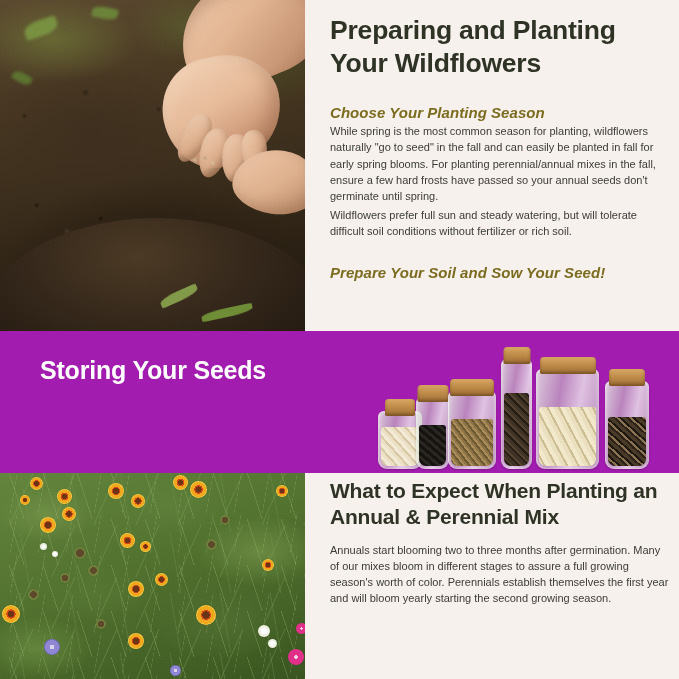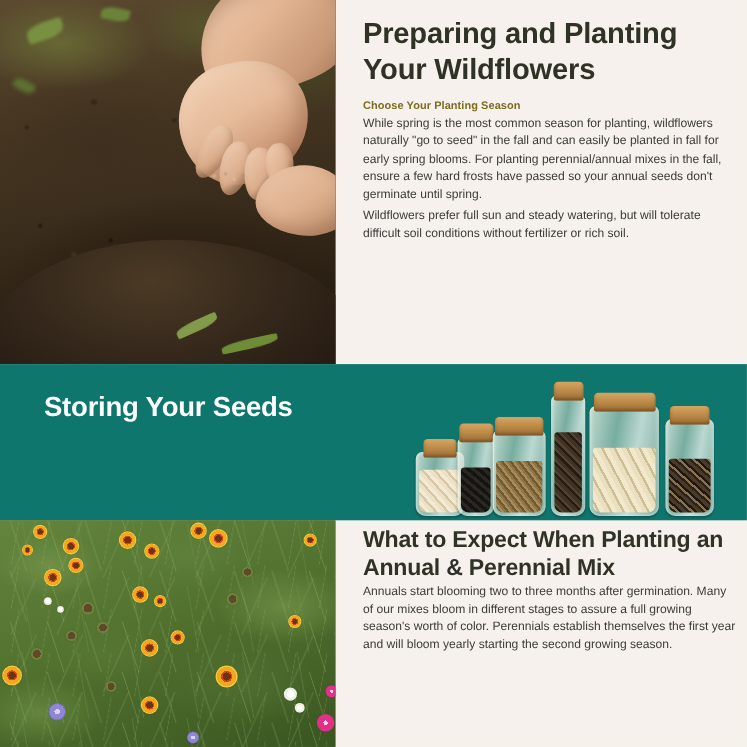--- a/index.html
+++ b/index.html
@@ -113,33 +113,33 @@
   
   .top-right {
     position: absolute; left: 330px; top: 0; width: 349px; height: 333px;
     padding: 14px 8px 0 0;
   }
   .h1 {
     font-size: 26.5px; line-height: 1.23; font-weight: 700;
     color: #2f3326; letter-spacing: -0.2px;
   }
   .sub {
-    font-size: 10px; font-weight: 700; color: #7c6c1f;
-    margin-top: 12px; letter-spacing: .05px;
+    font-size: 15px; font-weight: 700; color: #7c6c1f;
+    margin-top: 25px; letter-spacing: .05px; font-style: italic;
   }
   .body {
     font-size: 11px; line-height: 1.48; color: #3b3b39;
     margin-top: 2px;
   }
   .top-right .h1 { margin-bottom: 2px; }
 
   
   .green-band {
     position: absolute; left: 0; top: 331px; width: 679px; height: 142px;
-    background: #0f766e;
+    background: #a21caf;
     overflow: hidden;
   }
   .green-text { position: absolute; left: 40px; top: 24px; width: 300px; }
   .h2 {
     font-size: 25px; font-weight: 700; color: #ffffff;
     letter-spacing: -0.2px; line-height: 1.2;
   }
   .green-body {
     font-size: 11.6px; line-height: 1.5; color: #ffffff;
     margin-top: 9px;
@@ -206,21 +206,21 @@
   .fl-purple { background: radial-gradient(circle, #d8d2ea 0 22%, #8f86d4 22% 60%, #7b72c6 60% 100%); }
   .fl-pink   { background: radial-gradient(circle, #f6d3e4 0 18%, #e0308a 18% 100%); }
   .fl-white  { background: radial-gradient(circle, #fff 0 40%, #eef0e2 40% 100%); }
 
   
   .bottom-right {
     position: absolute; left: 330px; top: 478px; width: 349px; height: 201px;
     padding: 0 8px 0 0;
   }
   .bottom-right .h1 { font-size: 21px; line-height: 1.23; }
-  .bottom-right .body { margin-top: 0; }
+  .bottom-right .body { margin-top: 12px; }
 </style>
 </head>
 <body>
 
 <div class="page">
 
   <div class="soil-photo">
     <div class="soil-bg"></div>
     <div class="sprout sp1"></div>
     <div class="sprout sp2"></div>
@@ -248,20 +248,21 @@
     <div>
       <div class="sub">Choose Your Planting Season</div>
       <div class="body">While spring is the most common season for planting, wildflowers naturally "go to seed" in the fall and can easily be planted in fall for early spring blooms. For planting perennial/annual mixes in the fall, ensure a few hard frosts have passed so your annual seeds don't germinate until spring.</div>
     </div>
 
     <div>
       <div class="body">Wildflowers prefer full sun and steady watering, but will tolerate difficult soil conditions without fertilizer or rich soil.</div>
     </div>
 
     <div>
+      <div class="sub">Prepare Your Soil and Sow Your Seed!</div>
     </div>
   </div>
 
   <div class="green-band">
     <div class="green-text">
       <div class="h2">Storing Your Seeds</div>
     </div>
     <div class="jars" id="jars">
         <div class="jar" style="left: 0px; width: 44px; height: 70px;">
           <div class="glass"></div>

